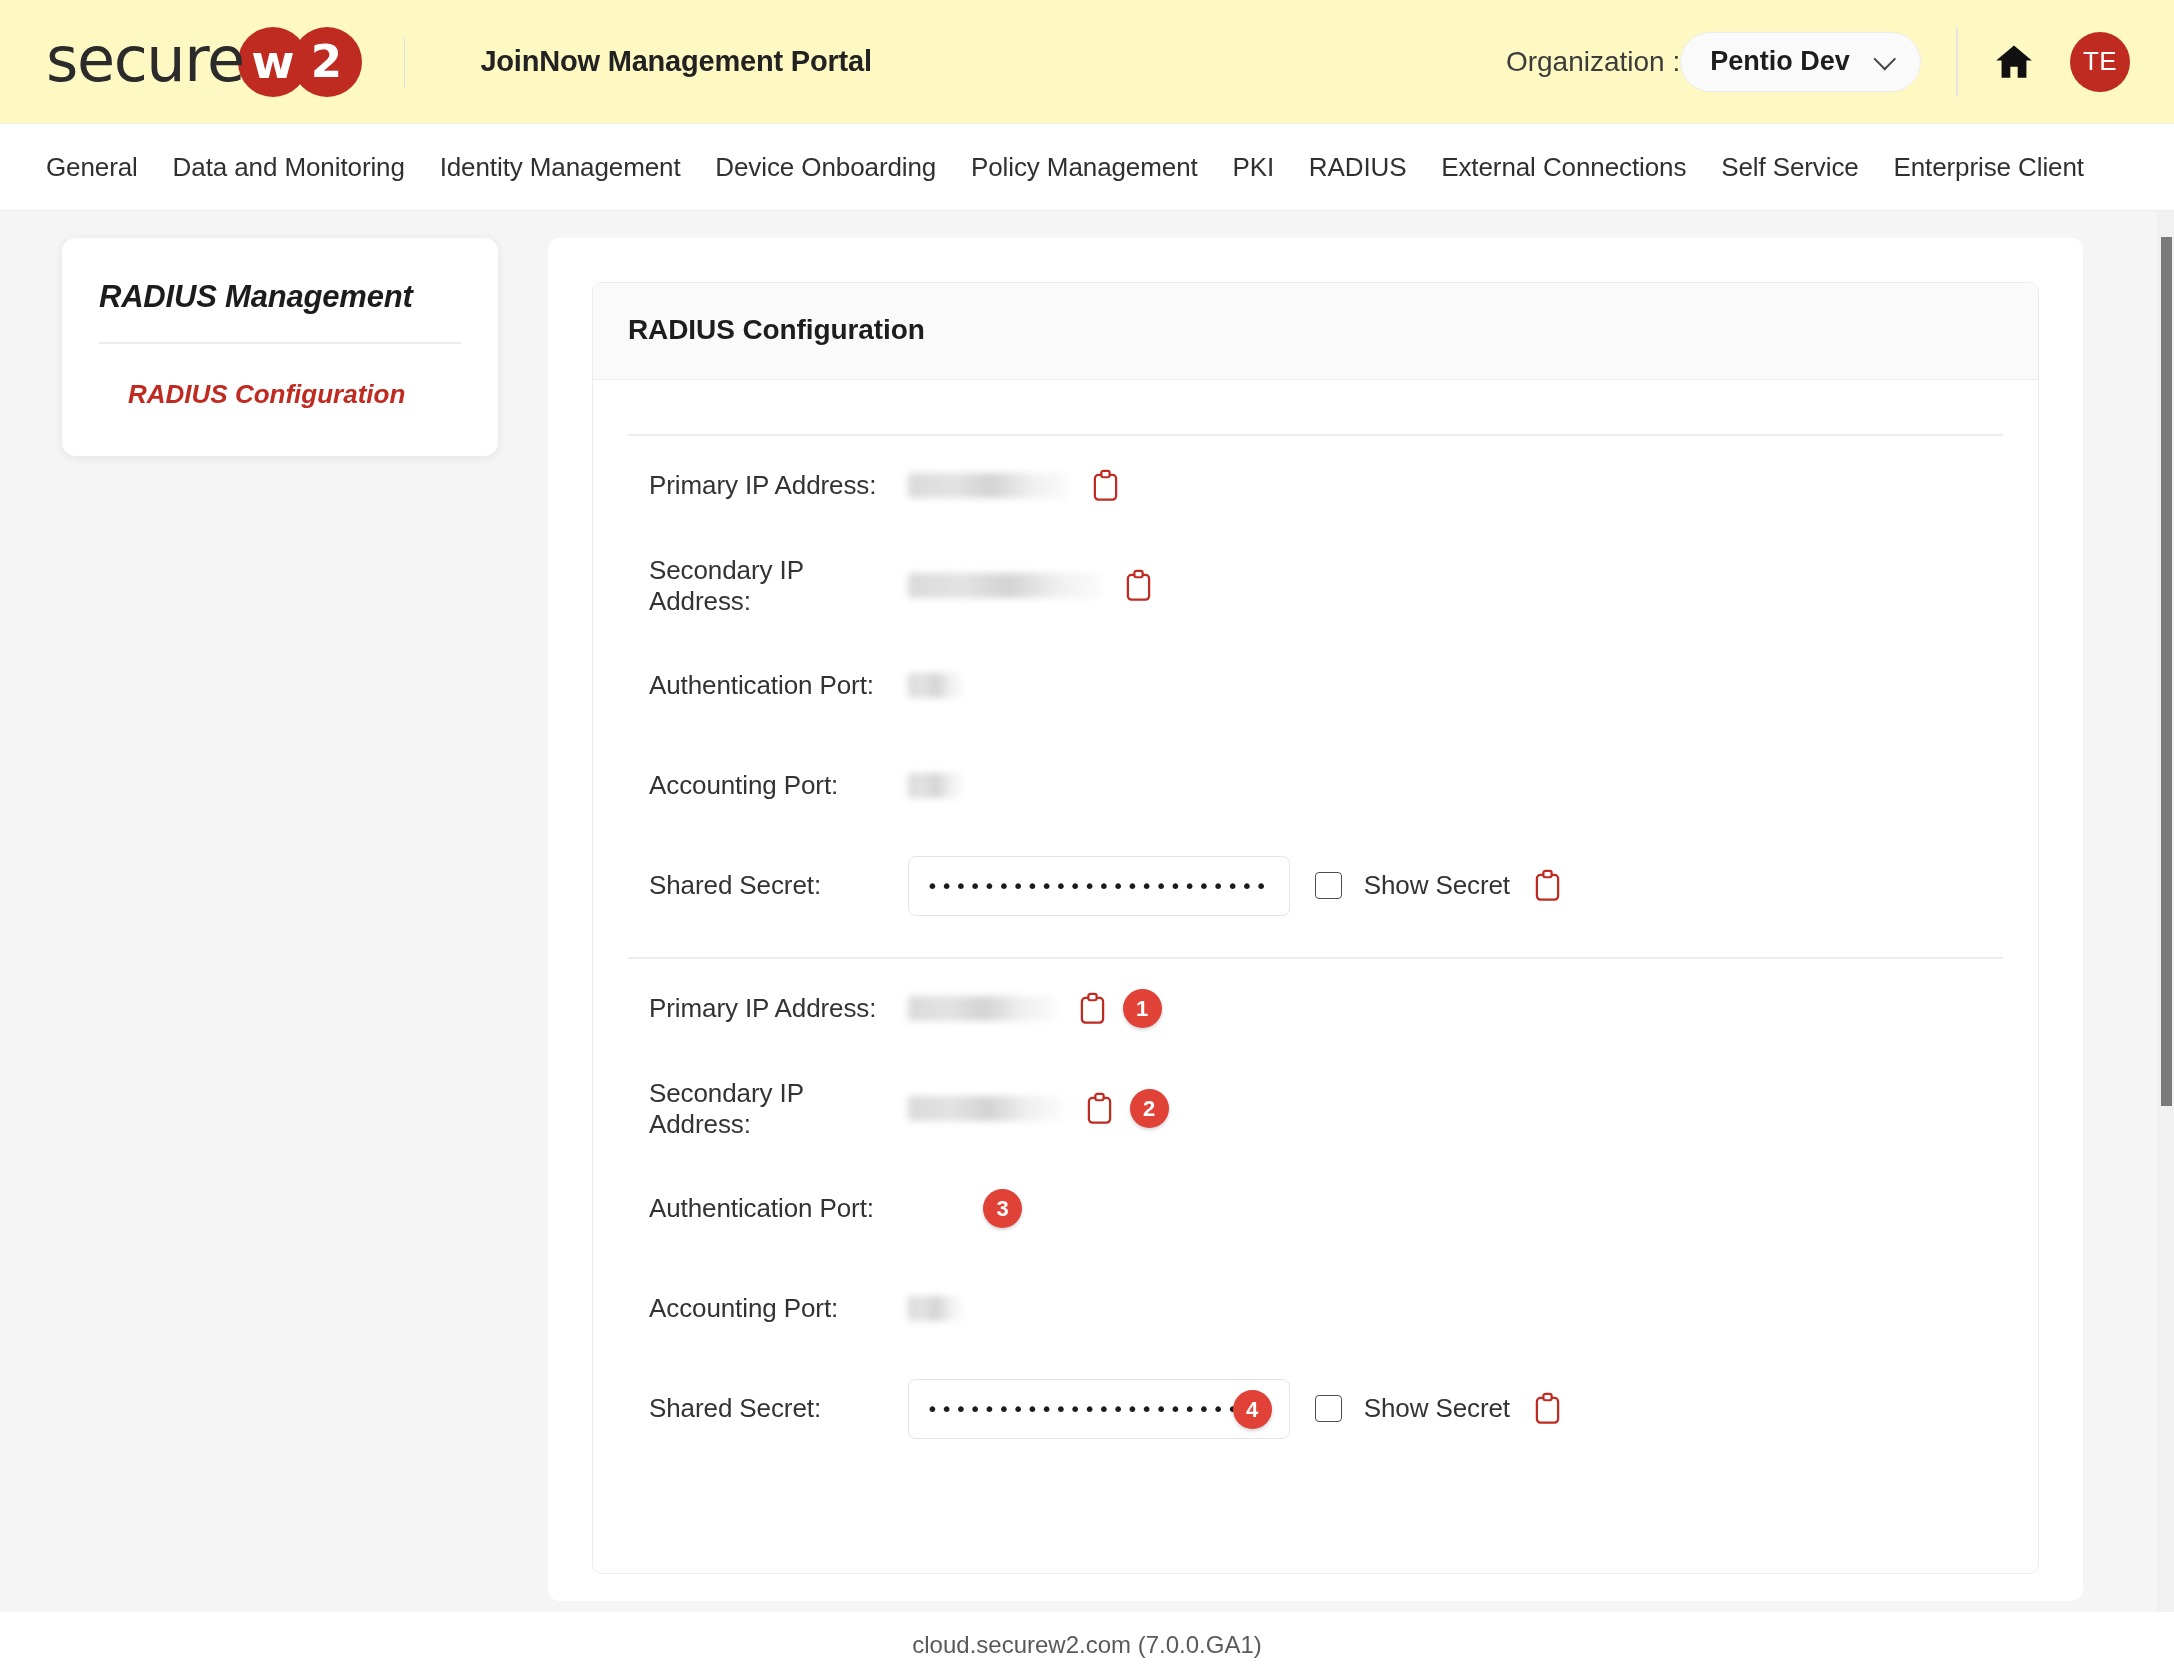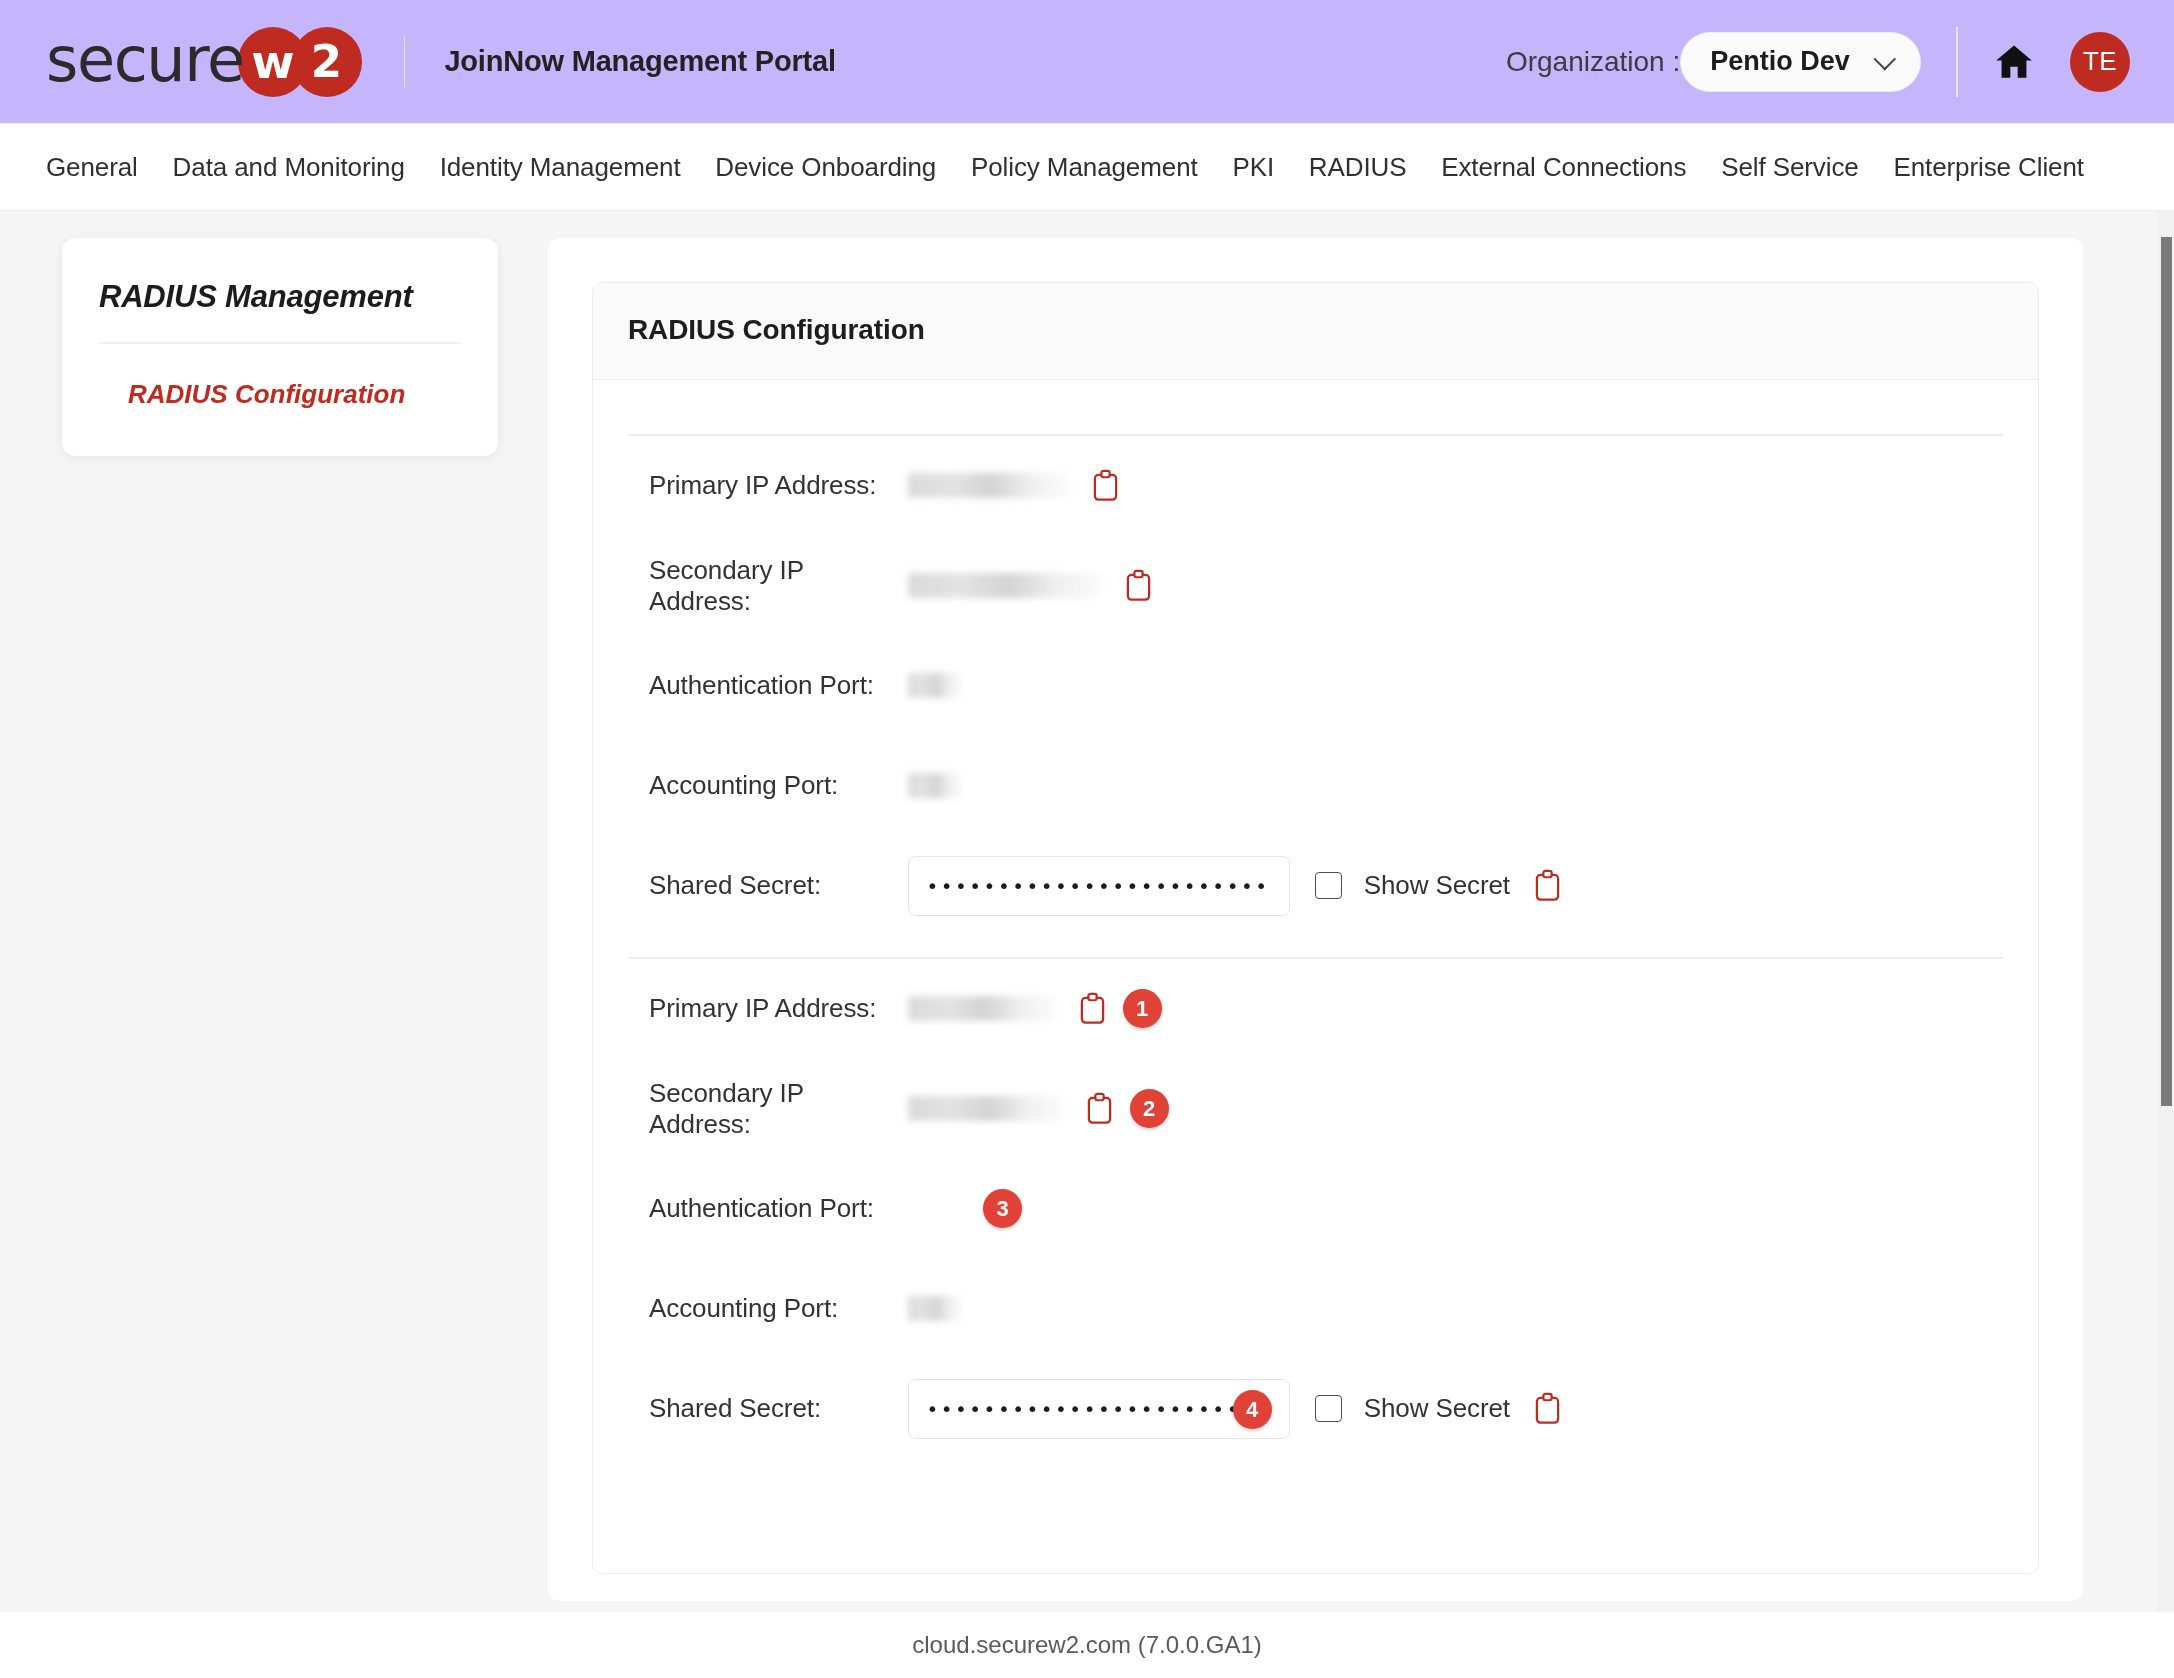--- a/index.html
+++ b/index.html
@@ -23,21 +23,21 @@
     height: 1678px;
     display: flex;
     flex-direction: column;
     background: #ffffff;
   }
 
   
   .topbar {
     height: 124px;
     flex: 0 0 124px;
-    background: #c4b5fd;
+    background: #fef9c3;
     display: flex;
     align-items: center;
     padding: 0 44px 0 46px;
     border-bottom: 1.9px solid #eeeeee;
   }
 
   .logo-wrap {
     display: flex;
     align-items: center;
     height: 100%;
@@ -88,20 +88,21 @@
     height: 52px;
     background: #e2e2e2;
     margin: 0 39px 0 42px;
   }
 
   .portal-title {
     font-size: 29px;
     font-weight: 700;
     color: #222222;
     letter-spacing: -0.2px;
+    margin-left: 36px;
   }
 
   .topbar-right {
     margin-left: auto;
     display: flex;
     align-items: center;
   }
 
   .org-label {
     font-size: 28px;

